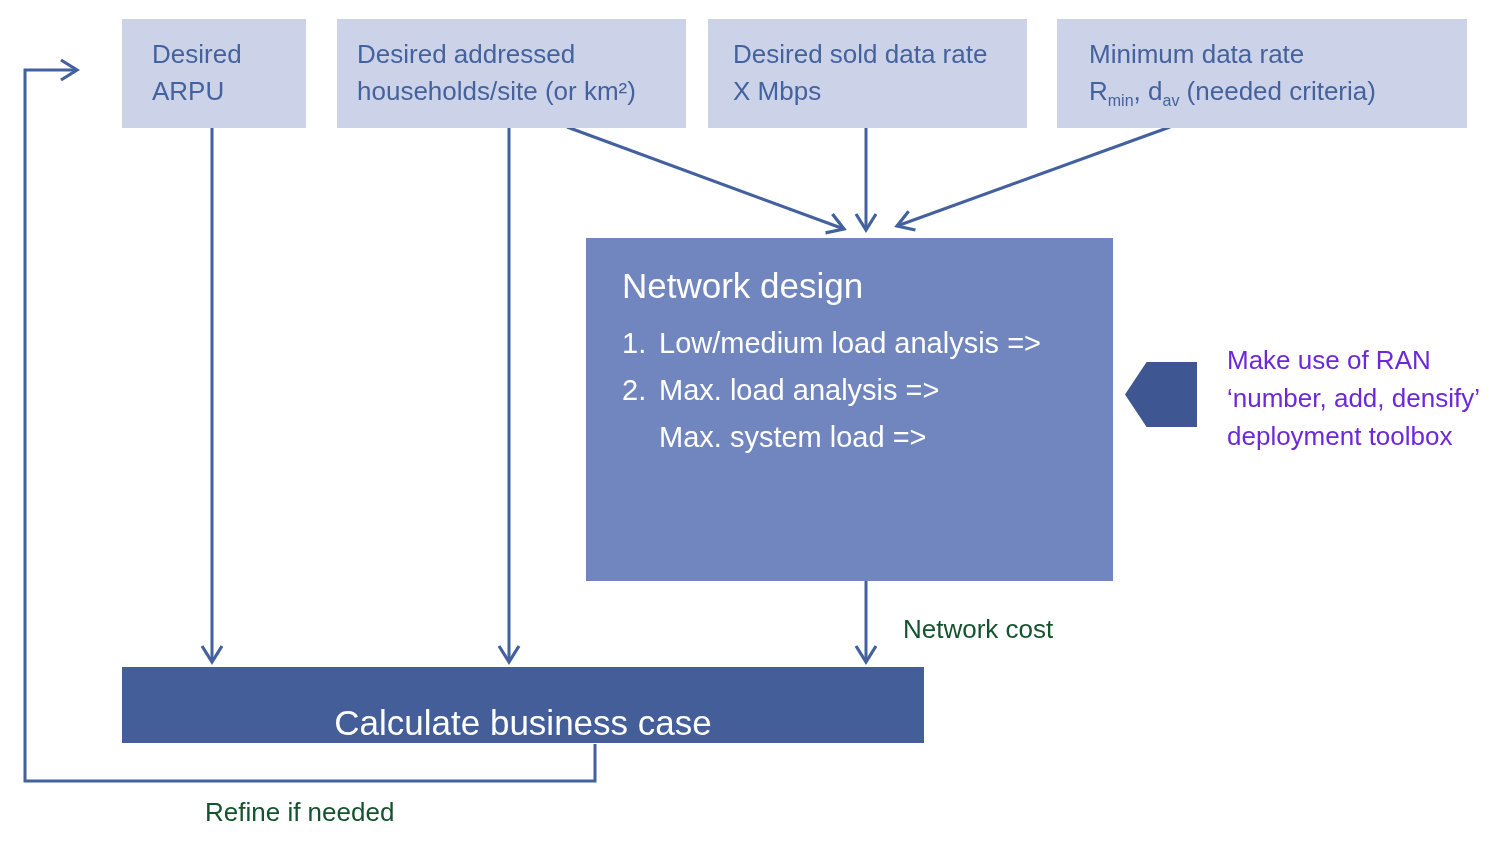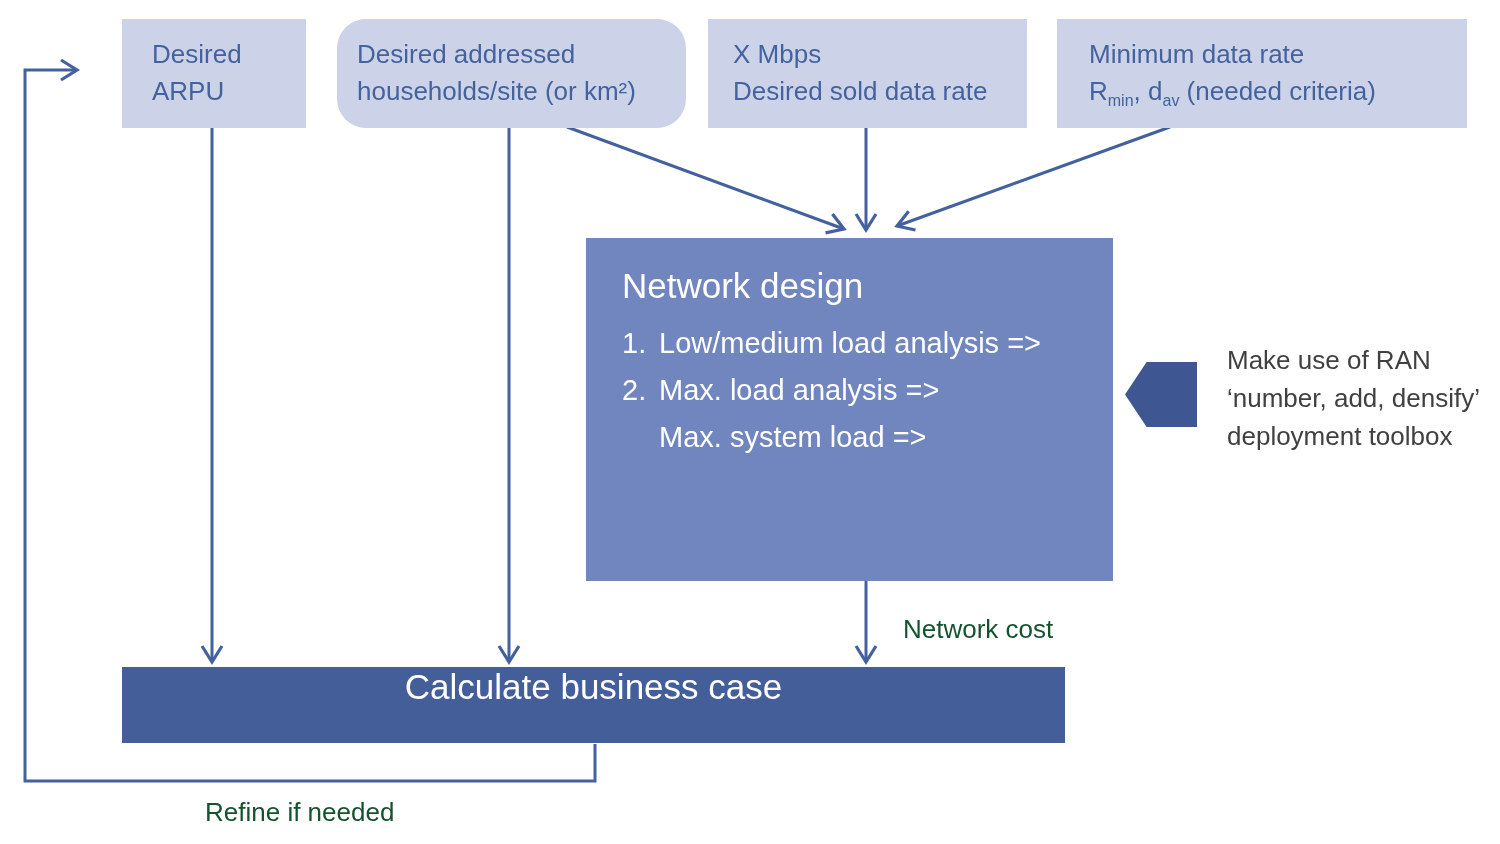--- a/index.html
+++ b/index.html
@@ -9,51 +9,51 @@
   }
   svg.overlay { position:absolute; left:0; top:0; width:1500px; height:844px; }
 
   
   .input-box {
     position:absolute; top:19px; height:109px; box-sizing:border-box;
     background:#ccd3e8; color:#44629e;
     font-size:26px; line-height:37px; padding:17px 14px 0 20px;
   }
   #box-arpu        { left:122px; width:184px; padding-left:30px; }
-  #box-households  { left:337px; width:349px;border-radius:29px; }
+  #box-households  { left:337px; width:349px; }
   #box-soldrate    { left:708px; width:319px; padding-left:25px; }
   #box-minrate     { left:1057px; width:410px; padding-left:32px; }
   .input-box sub { font-size:16px; line-height:0; }
 
   
   .network-box {
     position:absolute; left:586px; top:238px; width:527px; height:343px;
     box-sizing:border-box; background:#7186be; color:#ffffff;
     padding:28px 18px 0 36px;
   }
   .nd-title { font-size:35px; line-height:40px; margin-bottom:14px; }
   .nd-row { display:flex; font-size:29px; line-height:47px; }
   .nd-num { width:37px; flex:none; }
 
   
   .bar {
-    position:absolute; left:122px; top:667px; width:943px; height:76px;
+    position:absolute; left:122px; top:667px; width:802px; height:76px;
     background:#445e9a; color:#ffffff; display:flex;
-    align-items:flex-start; justify-content:center; font-size:35px;
+    align-items:flex-end; justify-content:center; font-size:35px;
   }
 
   
   .pentagon {
     position:absolute; left:1125px; top:362px; width:72px; height:65px;
     background:#3e5792;
     clip-path:polygon(100% 0, 30% 0, 0 50%, 30% 100%, 100% 100%);
   }
   .callout-text {
     position:absolute; left:1227px; top:341px; width:270px;
-    color:#404040; font-size:26px; line-height:38px;
+    color:#6d28d9; font-size:26px; line-height:38px;
   }
 
   
   .float-label { position:absolute; color:#14532d; font-size:26px; white-space:nowrap; }
   #label-network-cost { left:903px; top:614px; }
   #label-refine       { left:205px; top:797px; }
 </style>
 </head>
 <body>
 
@@ -80,22 +80,22 @@
     <div>Desired</div>
     <div>ARPU</div>
   </div>
 
   <div class="input-box" id="box-households">
     <div>Desired addressed</div>
     <div>households/site (or km²)</div>
   </div>
 
   <div class="input-box" id="box-soldrate">
+    <div>Desired sold data rate</div>
     <div>X Mbps</div>
-    <div>Desired sold data rate</div>
   </div>
 
   <div class="input-box" id="box-minrate">
     <div>Minimum data rate</div>
     <div>
       <span>R</span><sub>min</sub><span>, d</span><sub>av</sub><span> (needed criteria)</span>
     </div>
   </div>
 
   <div class="network-box">

